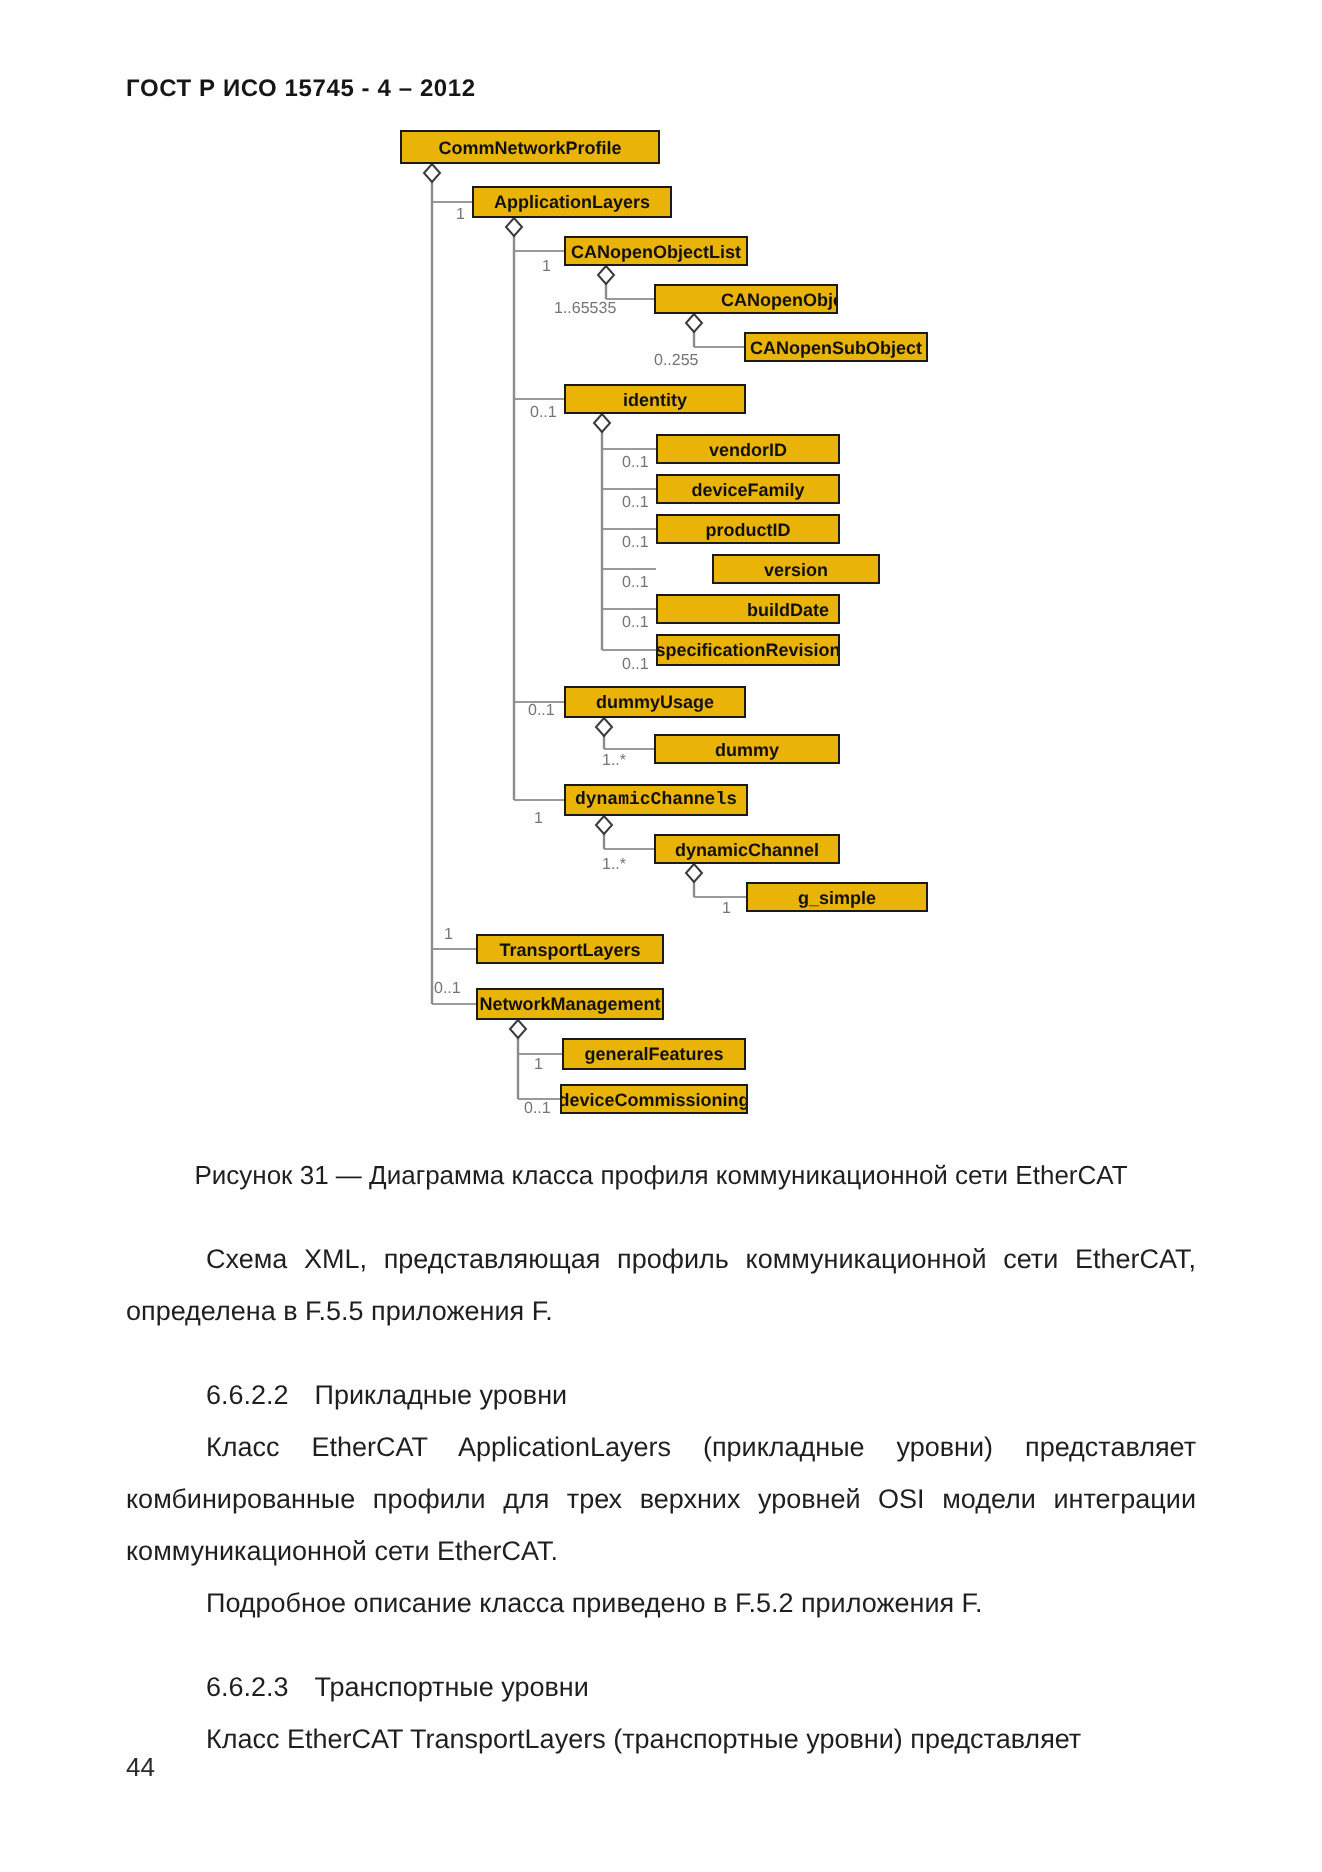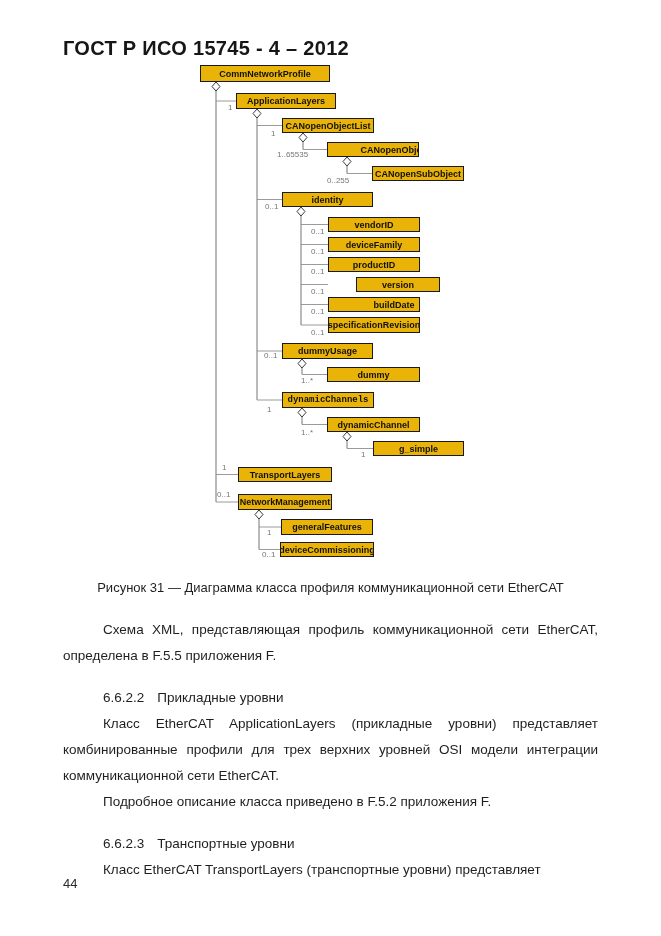--- a/index.html
+++ b/index.html
@@ -2,21 +2,21 @@
 <html><head>
 <meta charset="utf-8">
 <style>
   html,body{margin:0;padding:0;}
   body{
     width:661px;height:936px;position:relative;background:#ffffff;
     font-family:"Liberation Sans",sans-serif;color:#1c1c1c;overflow:hidden;
   }
   
   .doc-header{
-    position:absolute;left:63px;top:37px;font-size:20px;font-weight:bold;
+    position:absolute;left:63px;top:37px;font-size:12px;font-weight:bold;
     letter-spacing:.3px;color:#161616;white-space:nowrap;
   }
   
   #diagram{position:absolute;left:0;top:0;width:661px;height:570px;}
   #diagram-svg{position:absolute;left:0;top:0;}
   #diagram-svg line{stroke:#9a9a9a;stroke-width:1;}
   #diagram-svg .trunk{stroke:#8c8c8c;stroke-width:1.2;}
   #diagram-svg .diamond{fill:#ffffff;stroke:#3a3a3a;stroke-width:1;}
   #diagram-svg text.mult{
     font-family:"Liberation Sans",sans-serif;font-size:8px;fill:#757575;

